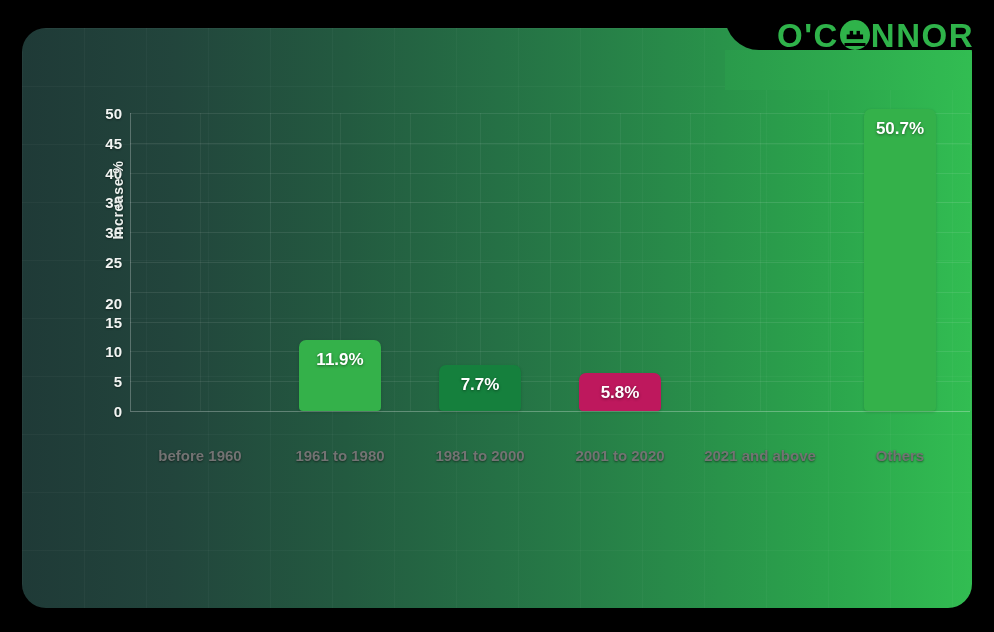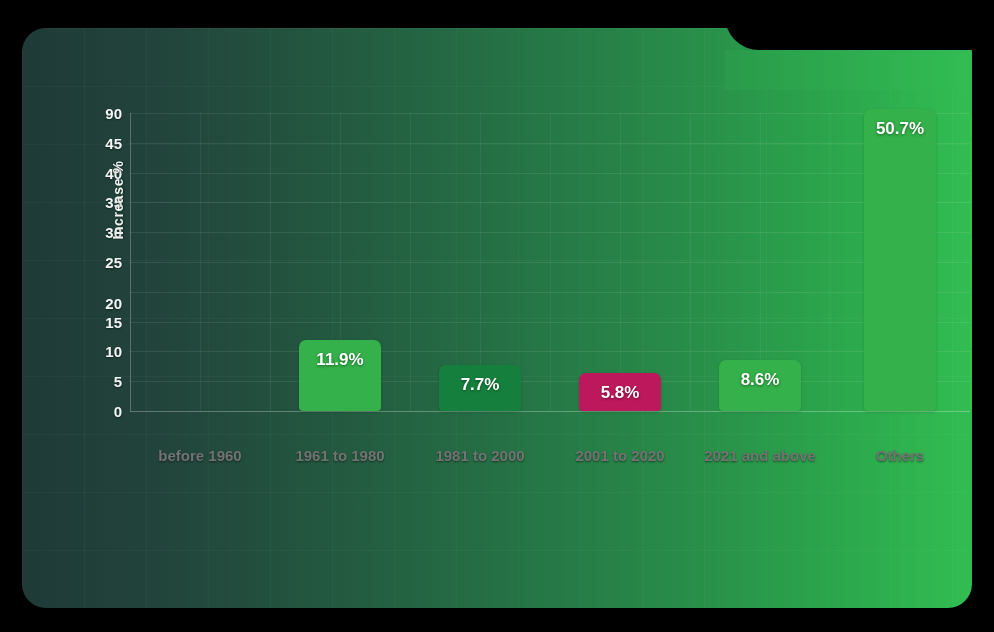--- a/index.html
+++ b/index.html
@@ -140,20 +140,27 @@
     text-align:center; color:#ffffff;
     font-size:24px; font-weight:700; letter-spacing:.2px;
     text-shadow: 0 2px 4px rgba(0,0,0,.4);
   }
 </style>
 </head>
 <body>
 
 <div id="stage">
 
+  <div id="logo">
+    <span class="logo-text">
+      <span>O'C</span>
+      <span class="logo-mark"></span>
+      <span>NNOR</span>
+    </span>
+  </div>
 
   <div id="card">
     <div id="card-grid"></div>
   </div>
   <div id="card-notch"></div>
   <div id="card-notch-fill"></div>
 
   <div id="axis-y-line"></div>
   <div id="axis-x-line"></div>
 
@@ -184,40 +191,37 @@
       <div class="gridline-v" style="left: 840px;"></div>
       <div class="bar" style="left: 169px; width: 82px; height: 70.924px; background: rgb(52, 177, 74);">
         <span class="bar-value">11.9%</span>
       </div>
       <div class="bar" style="left: 309px; width: 82px; height: 45.892px; background: #15803d;">
         <span class="bar-value">7.7%</span>
       </div>
       <div class="bar" style="left: 449px; width: 82px; height: 38px; background: #be185d;">
         <span class="bar-value">5.8%</span>
       </div>
-      <div class="bar" style="left: 589px; width: 82px; height: 51.256px; background: rgb(52, 177, 74);">
-        <span class="bar-value">8.6%</span>
-      </div>
       <div class="bar" style="left: 734px; width: 72px; height: 302.172px; background: rgb(52, 177, 74);">
         <span class="bar-value">50.7%</span>
       </div>
     </div>
 
   <div id="ytick-wrap">
       <div class="ytick" style="top: 298px;">0</div>
       <div class="ytick" style="top: 268.2px;">5</div>
       <div class="ytick" style="top: 238.4px;">10</div>
       <div class="ytick" style="top: 208.6px;">15</div>
       <div class="ytick" style="top: 190px;">20</div>
       <div class="ytick" style="top: 149px;">25</div>
       <div class="ytick" style="top: 119.2px;">30</div>
       <div class="ytick" style="top: 89.4px;">35</div>
       <div class="ytick" style="top: 59.6px;">40</div>
       <div class="ytick" style="top: 29.8px;">45</div>
-      <div class="ytick" style="top: 0px;">90</div>
+      <div class="ytick" style="top: 0px;">50</div>
     </div>
 
   <div id="ylabel">Increase %</div>
 
   <div id="xlabel-wrap"></div>
 
 
 <div class="xlabel" style="left: 130px; width: 140px;">before 1960</div>
     <div class="xlabel" style="left: 270px; width: 140px;">1961 to 1980</div>
     <div class="xlabel" style="left: 410px; width: 140px;">1981 to 2000</div>

